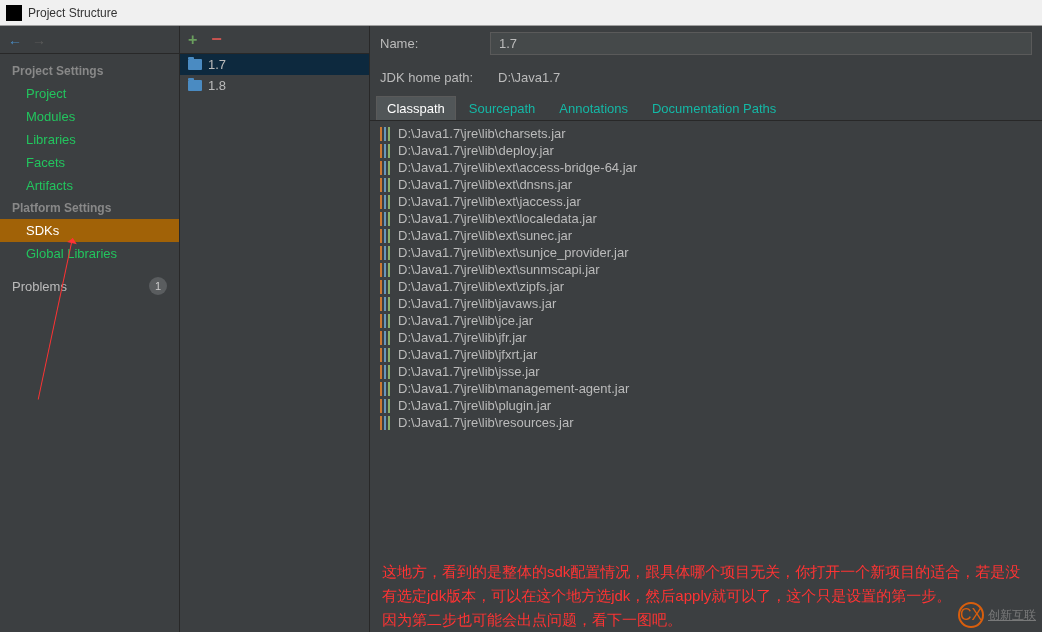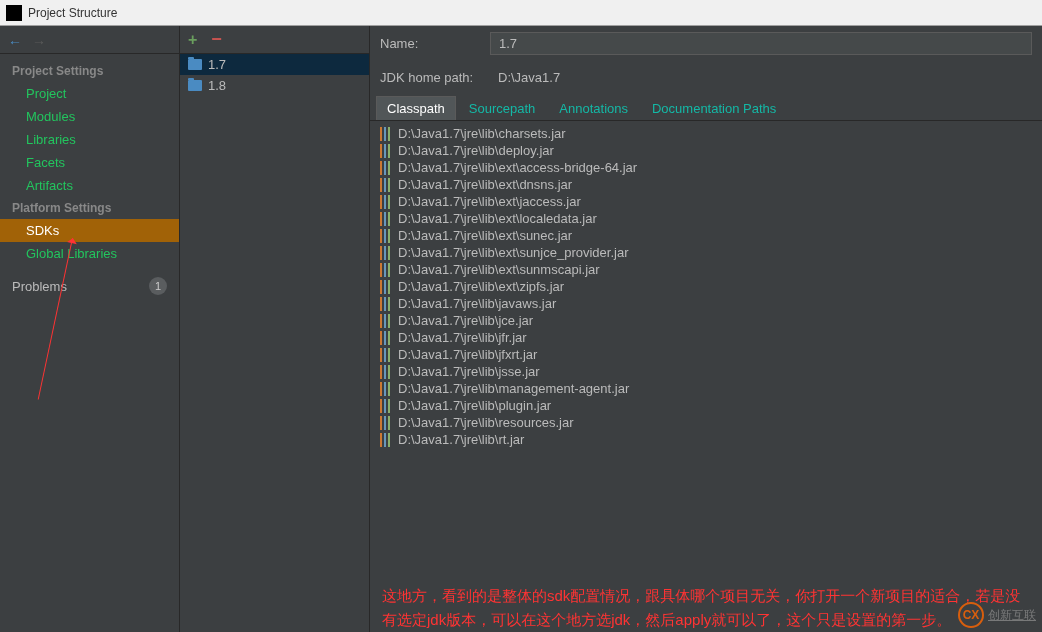--- a/index.html
+++ b/index.html
@@ -47,21 +47,21 @@
     .jar-icon { width: 12px; height: 14px; display: inline-block; position: relative; }
     .jar-icon::before { content: ""; position: absolute; width: 2px; height: 14px; left: 0; background: #cc7832; }
     .jar-icon::after { content: ""; position: absolute; width: 2px; height: 14px; left: 4px; background: #6897bb; box-shadow: 4px 0 0 #8ab06c; }
     
     .annotation-text { padding: 10px 12px 0 12px; color: #ff3333; font-size: 15px; line-height: 1.6; }
     
     .arrow-line { position: absolute; left: 72px; top: 238px; width: 1px; height: 165px; background: #ff3333; transform: rotate(12deg); transform-origin: top left; pointer-events: none; }
     .arrow-line::before { content: ""; position: absolute; top: -5px; left: -4px; border: 5px solid transparent; border-bottom-color: #ff3333; }
     
     .watermark { position: absolute; right: 6px; bottom: 4px; display: flex; align-items: center; gap: 4px; opacity: 0.8; }
-    .watermark-circle { width: 26px; height: 26px; border: 2px solid #ff6600; border-radius: 50%; display: flex; align-items: center; justify-content: center; color: #ff6600; font-weight: bold; font-size: 12px; }
+    .watermark-circle { width: 26px; height: 26px; border: 2px solid #ff6600; border-radius: 50%; display: flex; align-items: center; justify-content: center; color: #ff6600; font-weight: normal; font-size: 16px; }
     .watermark-text { color: #888; font-size: 12px; text-decoration: underline; }
   </style>
 </head>
 <body>
 
 <div class="titlebar">
   <span class="titlebar-icon"></span>
   <span class="titlebar-text">Project Structure</span>
 </div>
 
@@ -186,27 +186,24 @@
           <span>D:\Java1.7\jre\lib\management-agent.jar</span>
         </div>
         <div class="classpath-item">
           <span class="jar-icon"></span>
           <span>D:\Java1.7\jre\lib\plugin.jar</span>
         </div>
         <div class="classpath-item">
           <span class="jar-icon"></span>
           <span>D:\Java1.7\jre\lib\resources.jar</span>
         </div>
-        <div class="classpath-item">
-          <span class="jar-icon"></span>
-          <span>D:\Java1.7\jre\lib\rt.jar</span>
-        </div>
       </div>
     <div class="annotation-text">
       <div>这地方，看到的是整体的sdk配置情况，跟具体哪个项目无关，你打开一个新项目的适合，若是没有选定jdk版本，可以在这个地方选jdk，然后apply就可以了，这个只是设置的第一步。</div>
+      <div>因为第二步也可能会出点问题，看下一图吧。</div>
     </div>
   </div>
 </div>
 
 <div class="arrow-line"></div>
 
 <div class="watermark">
   <div class="watermark-circle">CX</div>
   <span class="watermark-text">创新互联</span>
 </div>

